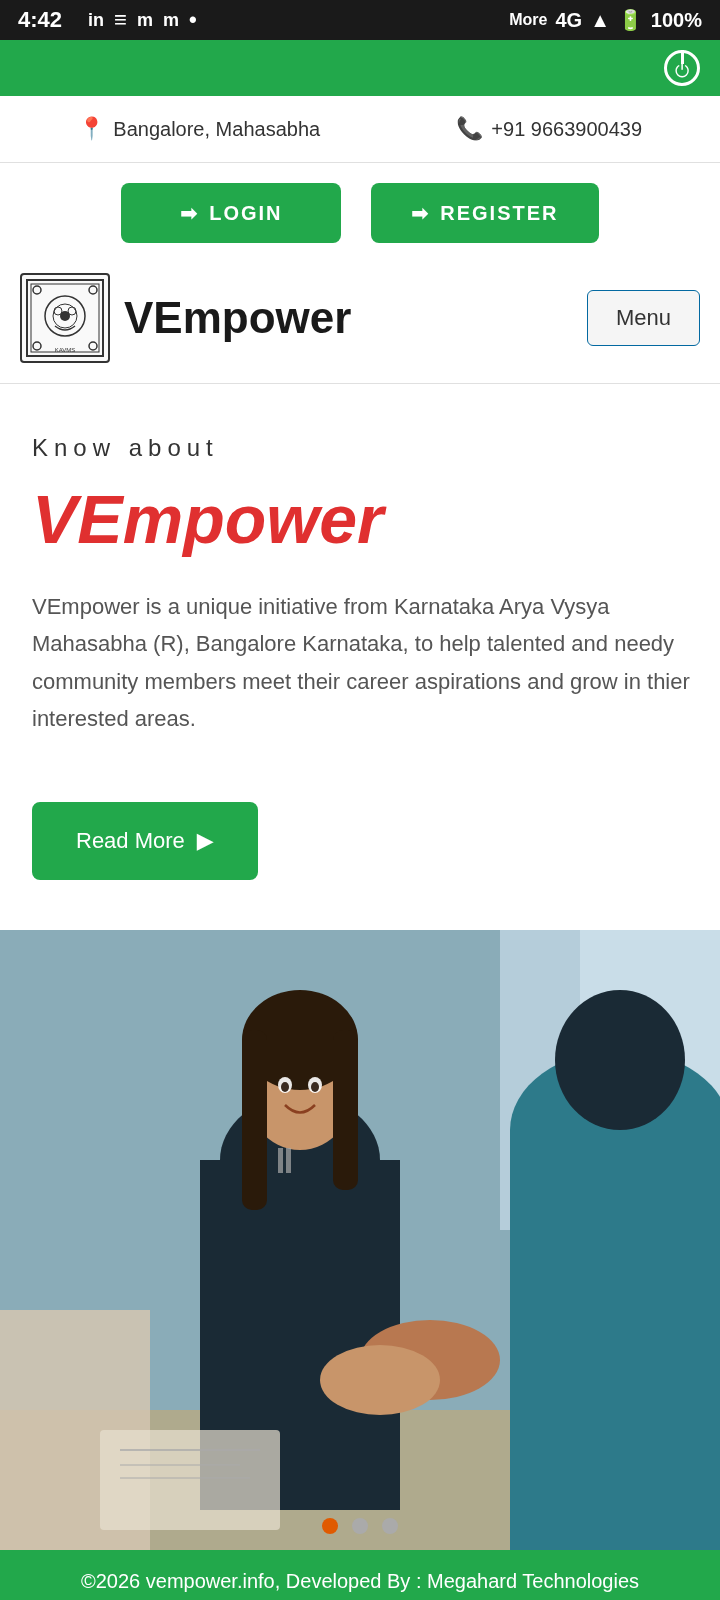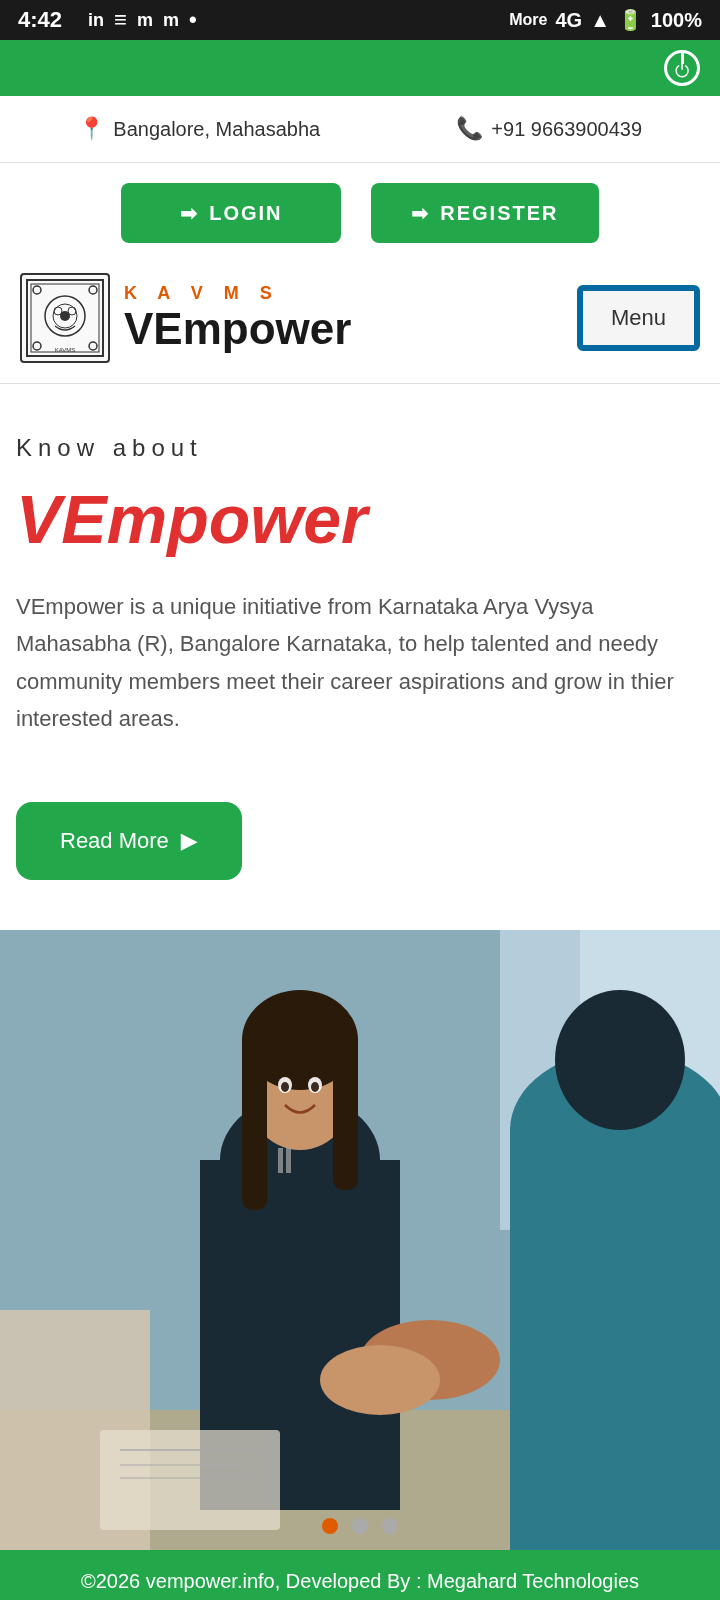--- a/index.html
+++ b/index.html
@@ -109,32 +109,32 @@
       font-size: 18px;
       color: #e05a00;
       font-weight: bold;
     }
     .brand-vempower {
       font-size: 44px;
       font-weight: bold;
       color: #1a1a1a;
     }
     .menu-btn {
-      border: 6px solid #0369a1;
+      border: 1px solid #0369a1;
       background: #f5f5f5;
       border-radius: 6px;
       padding: 14px 28px;
       font-size: 22px;
       cursor: pointer;
       color: #333;
     }
 
     
     .hero {
-      padding: 50px 30px 20px 16px;
+      padding: 50px 30px 20px 32px;
     }
     .hero-subtitle {
       font-size: 24px;
       letter-spacing: 6px;
       color: #333;
       margin-bottom: 18px;
     }
     .hero-title {
       font-size: 68px;
       color: #e03030;
@@ -145,21 +145,21 @@
     .hero-desc {
       font-size: 22px;
       color: #555;
       line-height: 1.7;
       margin-bottom: 64px;
     }
     .read-more-btn {
       background: #22a84b;
       color: #fff;
       border: none;
-      border-radius: 16px;
+      border-radius: 8px;
       padding: 26px 44px;
       font-size: 22px;
       cursor: pointer;
       display: flex; align-items: center; gap: 12px;
       margin-bottom: 30px;
     }
     .arrow-icon { font-size: 22px; }
 
     
     .hero-image {
@@ -251,21 +251,20 @@
         <circle cx="68" cy="68" r="4" fill="none" stroke="#333" stroke-width="1.5"></circle>
 
         <circle cx="33" cy="33" r="4" fill="none" stroke="#333" stroke-width="1"></circle>
         <circle cx="47" cy="33" r="4" fill="none" stroke="#333" stroke-width="1"></circle>
         <path d="M30 48 Q40 56 50 48" fill="none" stroke="#333" stroke-width="1.5"></path>
 
         <text x="40" y="74" font-size="6" text-anchor="middle" fill="#333">KAVMS</text>
       </svg>
     </div>
     <div class="brand-text">
-      <span class="brand-kavms">K A V M S</span>
       <span class="brand-vempower">VEmpower</span>
     </div>
   </div>
   <button class="menu-btn">
     <span>Menu</span>
   </button>
 </div>
 
 <div class="hero">
   <p class="hero-subtitle">Know about</p>

